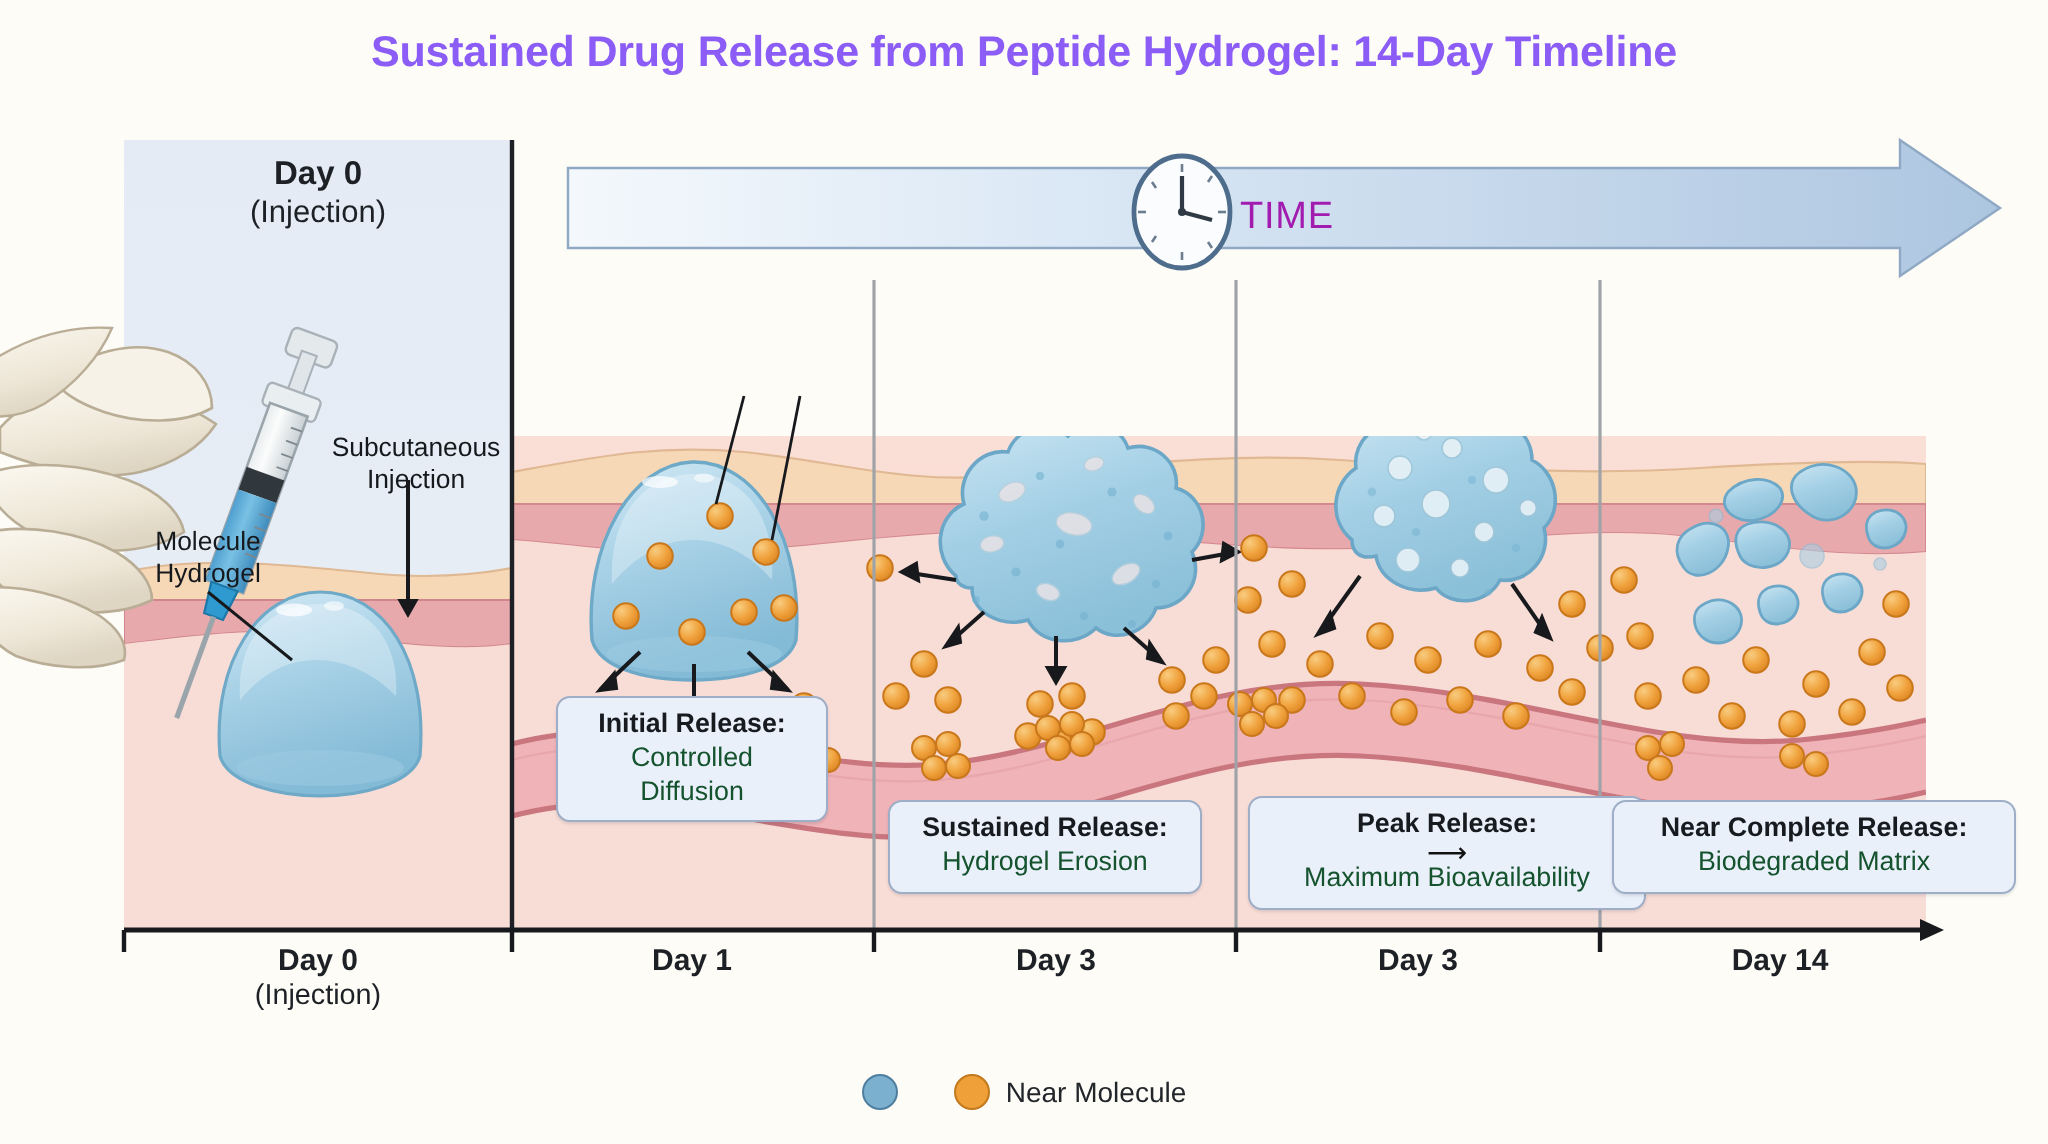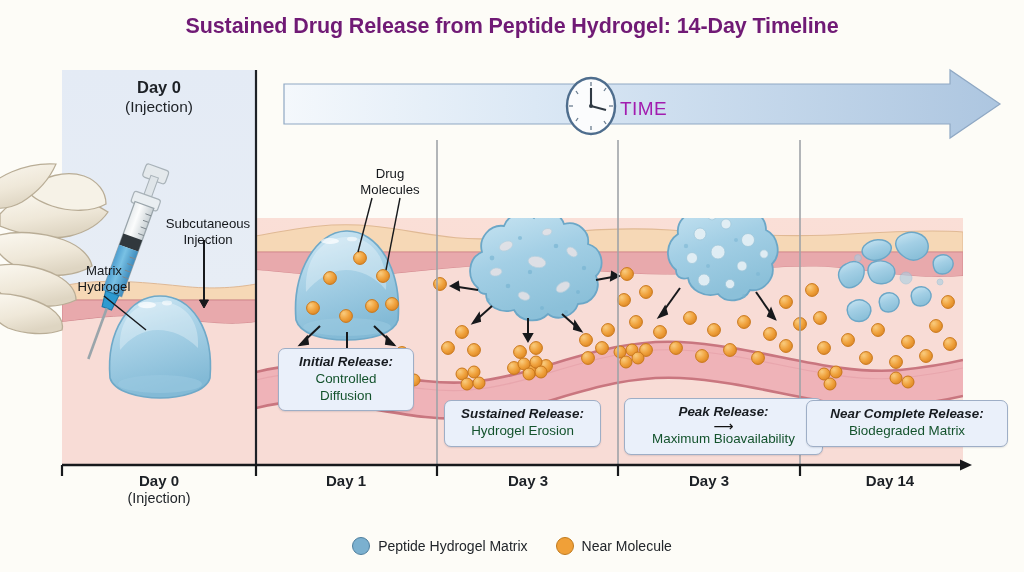--- a/index.html
+++ b/index.html
@@ -7,21 +7,21 @@
     width:1024px;height:572px;position:relative;overflow:hidden;
     background:#fdfcf7;
     font-family:"Liberation Sans",sans-serif;
   }
   #stage{position:absolute;left:0;top:0;width:1024px;height:572px;}
   svg.layer{position:absolute;left:0;top:0;width:1024px;height:572px;}
 
   
   .title{
     position:absolute;left:0;top:14px;width:1024px;text-align:center;
-    font-size:21.5px;font-weight:bold;color:#701a75;letter-spacing:-.1px;
+    font-size:21.5px;font-weight:bold;color:#8b5cf6;letter-spacing:-.1px;
   }
 
   
   .d0-title{
     position:absolute;left:62px;top:78px;width:194px;text-align:center;
     font-size:16.5px;font-weight:bold;color:#1d2126;
   }
   .d0-sub{
     position:absolute;left:62px;top:98px;width:194px;text-align:center;
     font-size:15.5px;color:#1d2126;
@@ -40,21 +40,21 @@
     color:#a21caf;letter-spacing:.4px;font-weight:500;
   }
 
   
   .callout{
     position:absolute;box-sizing:border-box;
     background:#eaf0fa;border:1.3px solid #9eaec6;border-radius:7px;
     padding:5px 9px 6px;text-align:center;
     box-shadow:0 1px 1.5px rgba(40,55,80,.13);
   }
-  .callout .hd{font-size:13.4px;font-weight:bold;color:#171b20;line-height:1.24;font-style:italic;}
+  .callout .hd{font-size:13.4px;font-weight:bold;color:#171b20;line-height:1.24;}
   .callout .bd{font-size:13.4px;color:#14532d;line-height:1.26;}
   .callout.c1{left:278px;top:348px;width:136px;}
   .callout.c2{left:444px;top:400px;width:157px;}
   .callout.c3{left:624px;top:398px;width:199px;}
   .callout.c4{left:806px;top:400px;width:202px;}
   .arrow-glyph{display:block;font-size:14px;line-height:.9;color:#111;margin:-1px 0 -1px;}
 
   
   .tick{
     position:absolute;text-align:center;font-size:15px;font-weight:bold;color:#1d2126;
@@ -452,28 +452,24 @@
 
   <div class="d0-title">Day 0</div>
   <div class="d0-sub">(Injection)</div>
 
   <div class="anno sc">
     <div>Subcutaneous</div>
     <div>Injection</div>
   </div>
 
   <div class="anno ph">
-    <div>Matrix</div>
+    <div>Molecule</div>
     <div>Hydrogel</div>
   </div>
 
-  <div class="anno dm">
-    <div>Drug</div>
-    <div>Molecules</div>
-  </div>
 
   <div class="time-text">TIME</div>
 
   <div class="callout c1">
     <div class="hd">Initial Release:</div>
     <div class="bd">Controlled Diffusion</div>
   </div>
 
   <div class="callout c2">
     <div class="hd">Sustained Release:</div>
@@ -504,21 +500,20 @@
   <div class="tick" style="left:639px;top:472px;width:140px;">
     <span>Day 3</span>
   </div>
   <div class="tick" style="left:820px;top:472px;width:140px;">
     <span>Day 14</span>
   </div>
 
   <div class="legend">
     <div class="lg-item">
       <span class="lg-dot" style="background:#7bb0cf;border:1.4px solid #4f7f9e;"></span>
-      <span class="lg-label">Peptide Hydrogel Matrix</span>
     </div>
     <div class="lg-item">
       <span class="lg-dot" style="background:#f0a038;border:1.4px solid #c07a1d;"></span>
       <span class="lg-label">Near Molecule</span>
     </div>
   </div>
 
 </div>
 
 </body></html>

